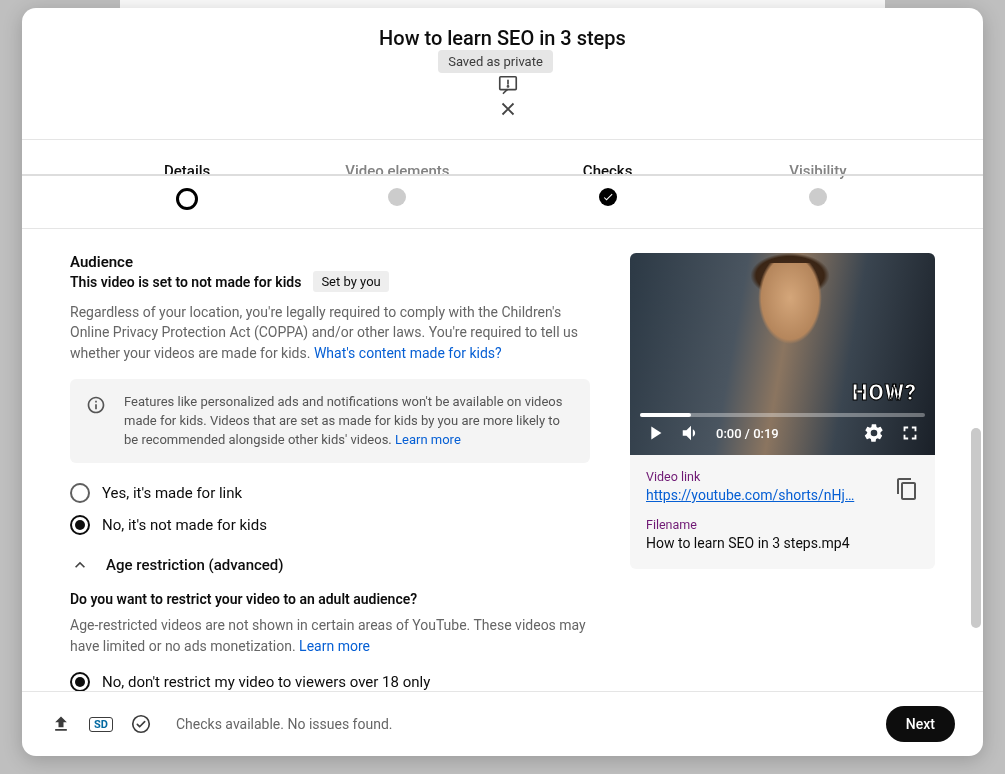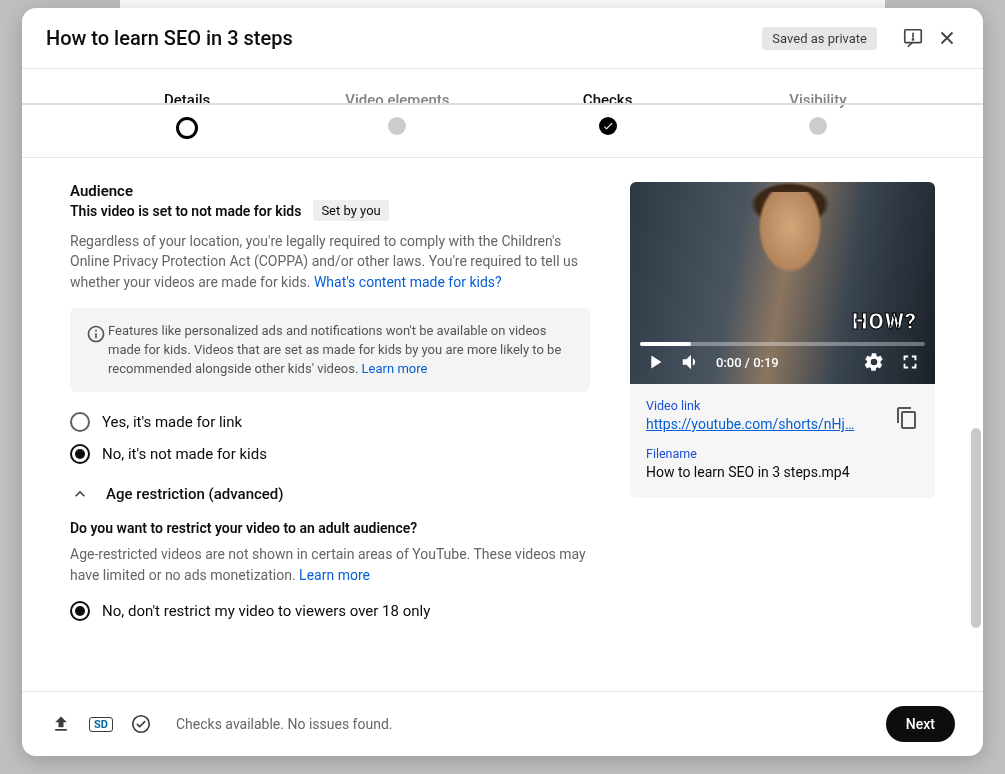--- a/index.html
+++ b/index.html
@@ -1,20 +1,20 @@
 <!DOCTYPE html>
 <html><head>
 <meta charset="utf-8">
 <style>
   * { margin:0; padding:0; box-sizing:border-box; font-family:"Roboto","Arial",sans-serif; }
   body { background:#e8e8e8; width:1005px; height:774px; overflow:hidden; position:relative; }
   .backdrop { position:absolute; inset:0; background:#bfbfbf; }
   .searchbg { position:absolute; top:0; left:120px; right:120px; height:28px; background:#fafafa; border-radius:0 0 20px 20px; display:flex; align-items:center; padding:0 30px; color:#777; font-size:14px; }
   .dialog { position:absolute; top:8px; left:22px; right:22px; bottom:18px; background:#fff; border-radius:14px; display:flex; flex-direction:column; box-shadow:0 4px 20px rgba(0,0,0,.2);}
-  .dlg-header { display:flex; align-items:center; padding:18px 24px; border-bottom:1px solid #e5e5e5; }
+  .dlg-header { display:flex; align-items:center; padding:18px 24px; border-bottom:1px solid #e5e5e5;flex-direction:column; }
   .dlg-title { font-size:20px; font-weight:500; color:#0d0d0d; flex:1; }
   .saved-chip { background:#e6e6e6; color:#3c3c3c; font-size:13px; padding:4px 10px; border-radius:4px; margin-right:14px;}
   .hdr-icon { width:24px; height:24px; display:flex; align-items:center; justify-content:center; margin-left:10px; color:#444; cursor:pointer;}
   .stepper { display:flex; align-items:flex-start; padding:22px 60px 18px; border-bottom:1px solid #e5e5e5; position:relative;}
   .step { flex:1; text-align:center; position:relative;}
   .step-label { font-size:15px; font-weight:500; color:#828282; margin-bottom:8px;}
   .step.active .step-label, .step.done .step-label { color:#0d0d0d; }
   .step-dot { width:18px; height:18px; border-radius:50%; background:#ccc; margin:0 auto; position:relative; z-index:2;}
   .step.active .step-dot { width:22px; height:22px; background:#fff; border:3px solid #000; box-shadow:inset 0 0 0 2px #fff;}
   .step.done .step-dot { background:#000; display:flex; align-items:center; justify-content:center;}
@@ -22,21 +22,21 @@
   .step-line { position:absolute; top:34px; left:0; right:0; height:2px; background:#ddd; z-index:1;}
   .step-line-inner { position:absolute; top:0; left:12%; right:12%; height:2px; background:#ddd;}
   .body { flex:1; overflow-y:auto; padding:24px 48px 24px 48px; position:relative; display:flex; gap:40px;}
   .left-col { flex:1; min-width:0;}
   .right-col { width:305px; flex-shrink:0;}
   h3.section-title { font-size:15px; font-weight:600; color:#0d0d0d; margin-bottom:0;}
   .aud-line { font-size:14px; font-weight:600; color:#0d0d0d; margin-bottom:10px; display:flex; align-items:center; gap:12px;}
   .setby-chip { background:#eee; font-weight:400; font-size:13px; padding:3px 8px; border-radius:3px;}
   .desc { font-size:14px; color:#666; line-height:1.45; margin-bottom:16px;}
   .desc a, .link { color:#065fd4; text-decoration:none;}
-  .info-box { background:#f4f4f4; border-radius:6px; padding:14px 16px; display:flex; gap:2px; font-size:13px; color:#555; line-height:1.45; margin-bottom:20px;}
+  .info-box { background:#f4f4f4; border-radius:6px; padding:14px 16px; display:flex; gap:18px; font-size:13px; color:#555; line-height:1.45; margin-bottom:20px;}
   .info-box svg { width:20px; height:20px; flex-shrink:0; fill:#555; margin-top:2px;}
   .radio-row { display:flex; align-items:center; gap:12px; font-size:15px; color:#0d0d0d; margin-bottom:12px; cursor:pointer;}
   .radio { width:20px; height:20px; border:2px solid #5f5f5f; border-radius:50%; display:flex; align-items:center; justify-content:center; flex-shrink:0;}
   .radio.selected::after { content:""; width:10px; height:10px; border-radius:50%; background:#0d0d0d;}
   .radio.selected { border-color:#0d0d0d;}
   .age-toggle { display:flex; align-items:center; gap:16px; font-size:15px; font-weight:500; color:#0d0d0d; margin:20px 0 16px; cursor:pointer;}
   .age-toggle svg { width:20px; height:20px; fill:#444;}
   .age-q { font-size:14px; font-weight:600; color:#0d0d0d; margin-bottom:8px;}
   .preview-card { background:#f6f6f6; border-radius:6px; overflow:hidden;}
   .video-box { height:202px; background:linear-gradient(100deg,#2c3945 0%,#4a5560 35%,#8b7560 50%,#3a4550 70%,#1a2028 100%); position:relative;}
@@ -45,21 +45,21 @@
   .video-hair { position:absolute; left:120px; top:0; width:80px; height:45px; background:radial-gradient(ellipse, #4a3020 0%, #3a2515 60%, transparent 70%); border-radius:50% 50% 30% 30%;}
   .scrub { position:absolute; left:10px; right:10px; bottom:38px; height:4px; background:rgba(255,255,255,.35); border-radius:2px;}
   .scrub::before { content:""; position:absolute; left:0; width:18%; height:100%; background:#fff; border-radius:2px;}
   .vctrl { position:absolute; left:0; right:0; bottom:0; height:44px; display:flex; align-items:center; padding:0 14px; gap:14px; color:#fff;}
   .vctrl .sp { flex:1;}
   .vctrl svg { width:22px; height:22px; fill:#fff; cursor:pointer;}
   .vtime { font-size:13px; font-weight:500;}
   .meta { padding:14px 16px 18px;}
   .meta-row { display:flex; align-items:flex-start;}
   .meta-link-col { flex:1; min-width:0; margin-right:12px;}
-  .meta-label { font-size:12.5px; color:#1d4ed8; margin-bottom:3px;}
+  .meta-label { font-size:12.5px; color:#701a75; margin-bottom:3px;}
   .meta-val-link { font-size:14px; color:#065fd4; white-space:nowrap; overflow:hidden; text-overflow:ellipsis; display:block;}
   .meta-val { font-size:14px; color:#0d0d0d; margin-top:2px;}
   .meta-sec2 { margin-top:14px;}
   .copy-ic { width:24px; height:24px; fill:#555; cursor:pointer; flex-shrink:0; margin-top:8px;}
   .footer { border-top:1px solid #e5e5e5; padding:14px 28px; display:flex; align-items:center; gap:18px;}
   .foot-ic { width:22px; height:22px; display:flex; align-items:center; justify-content:center; color:#0369a1;}
   .foot-text { font-size:14px; color:#666; flex:1; margin-left:6px;}
   .next-btn { background:#0d0d0d; color:#fff; font-size:14px; font-weight:500; padding:10px 20px; border-radius:22px; border:none; cursor:pointer;}
   .sd-badge { border:1.5px solid #3c3c3c; border-radius:3px; font-size:11px; font-weight:700; padding:1px 4px; line-height:1;}
   .fake-scroll { position:absolute; right:2px; top:420px; width:10px; height:200px; background:#c9c9c9; border-radius:5px;}

